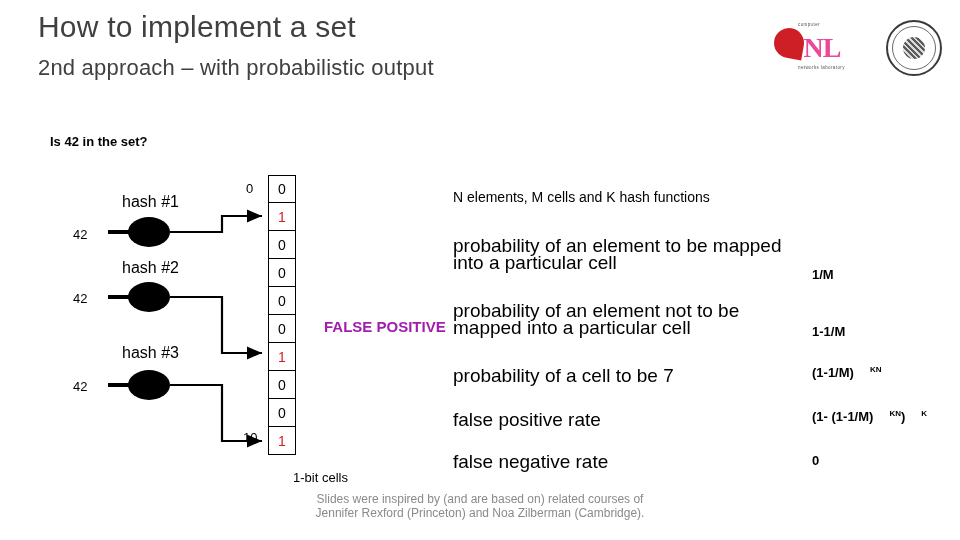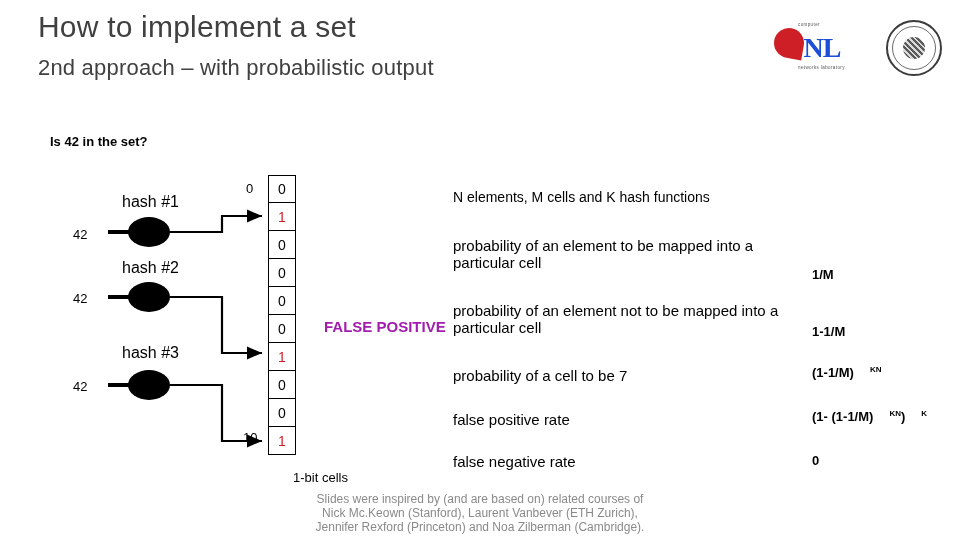--- a/index.html
+++ b/index.html
@@ -25,21 +25,21 @@
     letter-spacing:0.2px;
   }
 
   
   .logos{position:absolute;right:18px;top:20px;display:flex;align-items:center;gap:14px;}
   .logo-cnl{
     width:100px;height:48px;position:relative;
     display:flex;align-items:center;justify-content:center;
   }
   .logo-cnl .cnl-text{
-    font-size:28px;font-weight:700;color:#1d4ed8;letter-spacing:-1px;
+    font-size:28px;font-weight:700;color:#ec4899;letter-spacing:-1px;
     font-family:"Liberation Serif", serif;
   }
   .logo-cnl .cnl-swoosh{
     position:absolute;left:2px;top:4px;width:30px;height:30px;
     background:#cf1f26;border-radius:50% 50% 0 50%;transform:rotate(10deg);
   }
   .logo-cnl .cnl-top{
     position:absolute;top:-2px;left:26px;font-size:4.5px;color:#555;letter-spacing:.4px;
   }
   .logo-cnl .cnl-bot{
@@ -99,21 +99,21 @@
   svg.arrows{position:absolute;left:0;top:0;width:960px;height:540px;pointer-events:none;}
 
   
   .false-positive{
     position:absolute;left:324px;top:318px;
     font-size:15px;font-weight:700;color:#a21caf;
   }
 
   
   .r-head{position:absolute;left:453px;top:189px;font-size:14px;}
-  .r-item{position:absolute;left:453px;font-size:15px;line-height:17px;width:330px;}
+  .r-item{position:absolute;left:453px;font-size:19px;line-height:17px;width:330px;}
   .r-val{position:absolute;left:812px;font-size:13px;font-weight:700;}
   .r-val sup{font-size:8px;font-weight:700;padding-left:16px;}
 
   
   .footer{
     position:absolute;left:0;right:0;top:492px;
     text-align:center;font-size:12px;color:#8a8a8a;line-height:14px;
   }
 </style>
 </head>
@@ -197,17 +197,16 @@
   <div class="r-val" style="top:365px;"><span>(1-1/M)</span><sup>KN</sup></div>
 
   <div class="r-item" style="top:411px;">false positive rate</div>
   <div class="r-val" style="top:409px;"><span>(1- (1-1/M)</span><sup>KN</sup><span>)</span><sup>K</sup></div>
 
   <div class="r-item" style="top:453px;">false negative rate</div>
   <div class="r-val" style="top:453px;">0</div>
 
   <div class="footer">
     <div>Slides were inspired by (and are based on) related courses of</div>
-    <div>Nick Mc.Keown (Stanford), Laurent Vanbever (ETH Zurich),</div>
     <div>Jennifer Rexford (Princeton) and Noa Zilberman (Cambridge).</div>
   </div>
 
 </div>
 
 </body></html>

